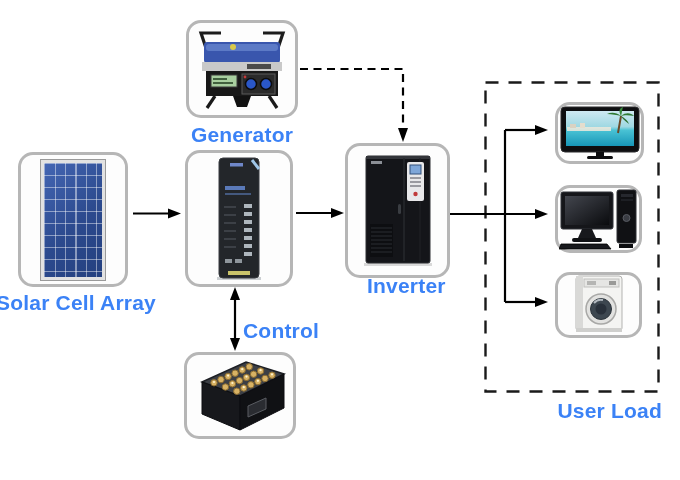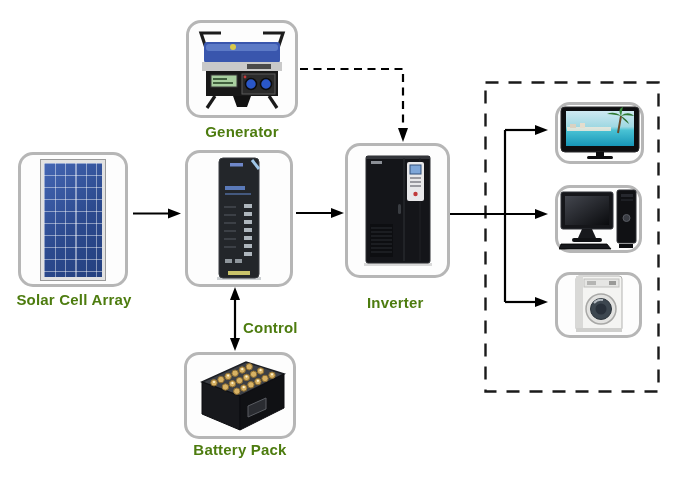--- a/index.html
+++ b/index.html
@@ -8,21 +8,21 @@
   #canvas {
     position:relative; width:680px; height:480px; background:#ffffff;
     overflow:hidden;
   }
   .node {
     position:absolute; background:#fdfdfd;
     border:3px solid #b6b6b6; border-radius:15px;
     display:flex; align-items:center; justify-content:center;
   }
   .lbl {
-    position:absolute; font-weight:bold; font-size:15px; color:#4d7c0f;
+    position:absolute; font-weight:bold; font-size:21px; color:#3b82f6;
     white-space:nowrap; letter-spacing:.2px;
   }
   .lbl.center { text-align:center; }
   #overlay { position:absolute; left:0; top:0; width:680px; height:480px; pointer-events:none; }
   .solar-panel {
     width:64px; height:120px;
     border:3px solid #e2e2e2; outline:1px solid #9a9a9a;
     background-color:#33529b;
     background-image:
       repeating-linear-gradient(to right, rgba(255,255,255,.45) 0 1px, rgba(255,255,255,0) 1px 10.5px),
@@ -154,21 +154,20 @@
           <circle cx="54.2" cy="13.2" r="1.1"></circle>
         <circle cx="44.4" cy="27" r="1.1"></circle>
           <circle cx="58.5" cy="20.6" r="1.1"></circle>
           <circle cx="72.6" cy="14.2" r="1.1"></circle>
         <circle cx="55.8" cy="31.2" r="1.1"></circle>
           <circle cx="69.9" cy="24.8" r="1.1"></circle>
           <circle cx="84" cy="18.4" r="1.1"></circle>
       </g>
     </svg>
   </div>
-  <div class="lbl center" style="left:184px; top:441px; width:112px;">Battery Pack</div>
 
   <div class="node" style="left:345px; top:143px; width:105px; height:135px;">
     <svg width="72" height="118" viewBox="0 0 72 118">
       <rect x="2" y="111" width="68" height="3" fill="#c9c9c9" opacity="0.7"></rect>
       <rect x="4" y="4" width="64" height="107" rx="2" fill="#141519" stroke="#2c2e33"></rect>
       <rect x="4" y="4" width="64" height="3" fill="#33353a"></rect>
       <line x1="42" y1="6" x2="42" y2="109" stroke="#26282d" stroke-width="1.5"></line>
       <line x1="58" y1="6" x2="58" y2="109" stroke="#202227" stroke-width="1"></line>
       <rect x="9" y="9" width="11" height="3" fill="#8b8f96"></rect>
       <rect x="45" y="10" width="17" height="39" rx="2" fill="#e8e8ea"></rect>
@@ -183,21 +182,21 @@
         <line x1="9" y1="76" x2="30" y2="76"></line>
           <line x1="9" y1="80" x2="30" y2="80"></line>
         <line x1="9" y1="84" x2="30" y2="84"></line>
           <line x1="9" y1="88" x2="30" y2="88"></line>
         <line x1="9" y1="92" x2="30" y2="92"></line>
           <line x1="9" y1="96" x2="30" y2="96"></line>
         <line x1="9" y1="100" x2="30" y2="100"></line>
       </g>
     </svg>
   </div>
-  <div class="lbl" style="left:367px; top:294px;text-align:center;">Inverter</div>
+  <div class="lbl" style="left:367px; top:274px;text-align:center;">Inverter</div>
 
   <div class="node" style="left:555px; top:102px; width:89px; height:62px;">
     <svg width="80" height="54" viewBox="0 0 80 54">
       <defs>
         <linearGradient id="sea" x1="0" y1="0" x2="0" y2="1">
           <stop offset="0" stop-color="#cfe9f2"></stop>
           <stop offset="0.45" stop-color="#9fd8e2"></stop>
           <stop offset="0.55" stop-color="#49c2d4"></stop>
           <stop offset="1" stop-color="#1796b8"></stop>
         </linearGradient>
@@ -246,14 +245,15 @@
       <rect x="39" y="7" width="7" height="4" fill="#9a9a98"></rect>
       <rect x="17" y="7" width="9" height="4" fill="#b5b5b3"></rect>
       <circle cx="31" cy="35" r="15" fill="#e2e2e0" stroke="#a8a8a6" stroke-width="1.5"></circle>
       <circle cx="31" cy="35" r="10.5" fill="#3d4750" stroke="#2c343b"></circle>
       <circle cx="31" cy="35" r="5.5" fill="#28303a"></circle>
       <path d="M24,29 A9,9 0 0 1 33,26" stroke="#cfd6dc" stroke-width="2" fill="none" opacity="0.8"></path>
       <rect x="6" y="54" width="46" height="4" fill="#cfcfcd"></rect>
     </svg>
   </div>
 
+  <div class="lbl" style="left:520px; top:399px; width:142px; text-align:right;">User Load</div>
 
 </div>
 
 </body></html>

